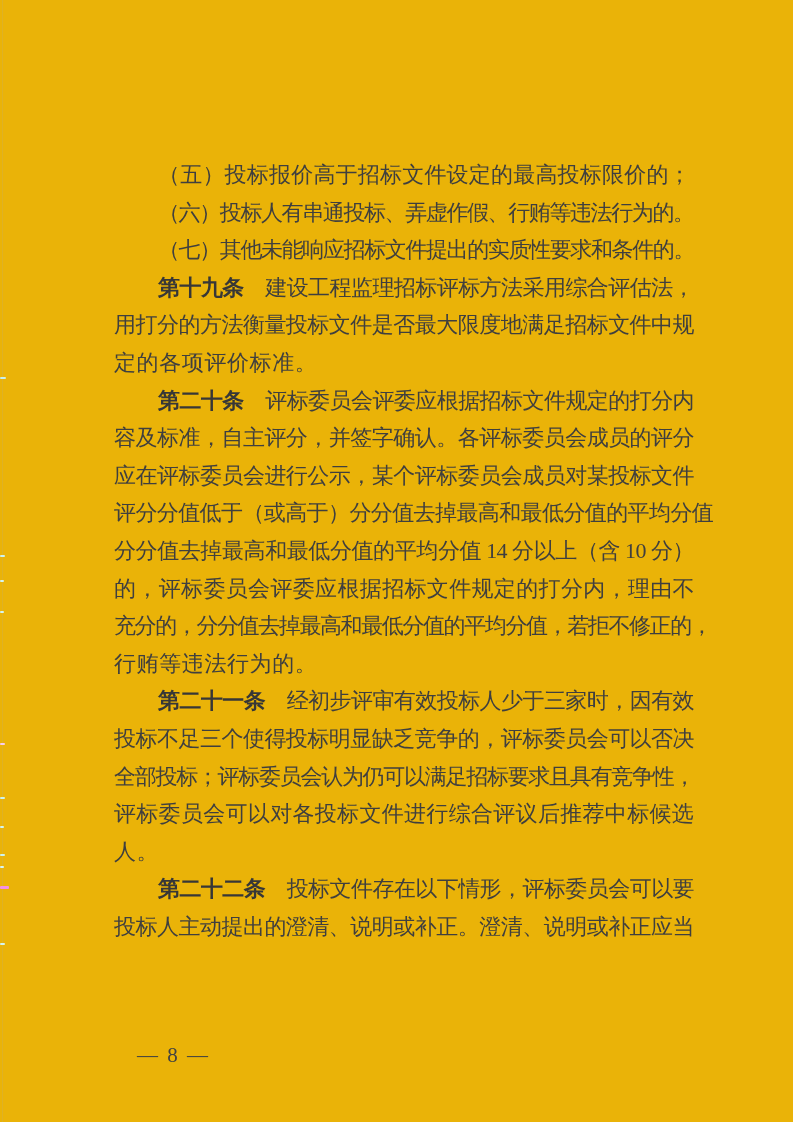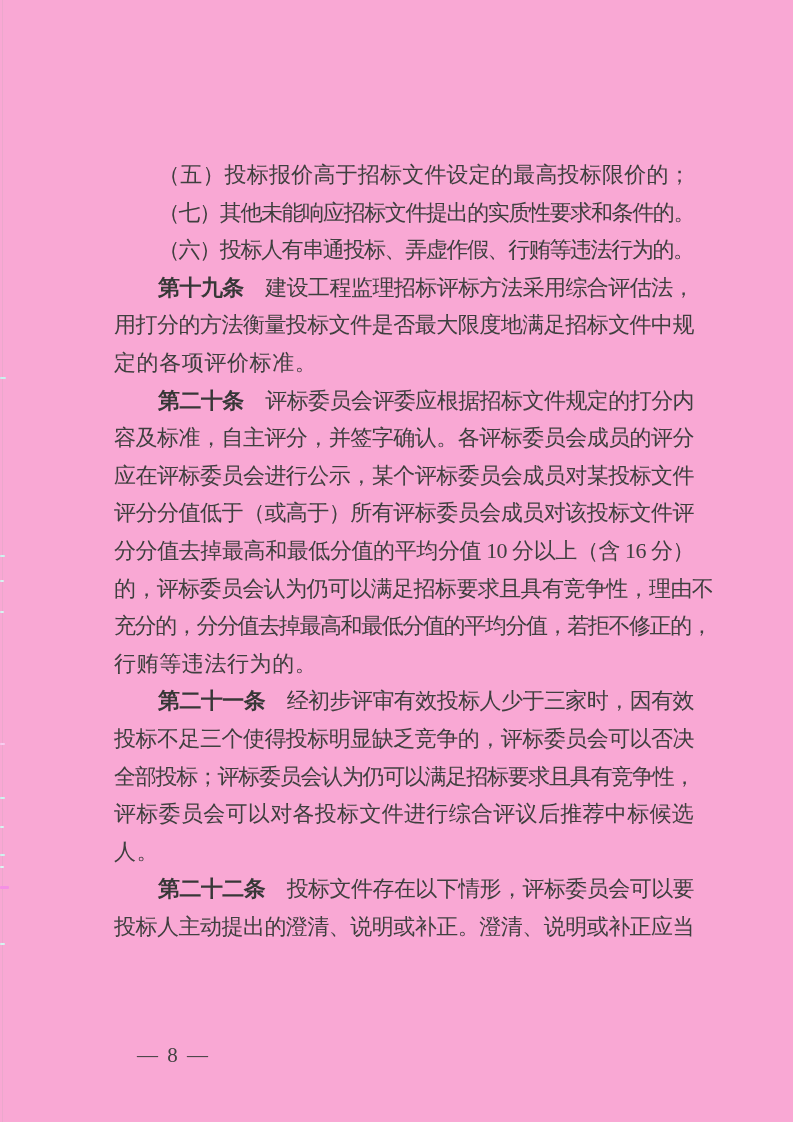--- a/index.html
+++ b/index.html
@@ -7,21 +7,21 @@
     padding: 0;
     width: 793px;
     height: 1122px;
     background: #ffffff;
     overflow: hidden;
     font-family: "Liberation Serif", "DejaVu Serif", serif;
   }
   .paper {
     position: absolute;
     inset: 0;
-    background: #f9a8d4;
+    background: #eab308;
   }
   .left-edge-line {
     position: absolute;
     left: 2px;
     top: 0;
     width: 1px;
     height: 100%;
     background: rgba(170, 170, 170, 0.18);
   }
   .textblock {
@@ -79,31 +79,31 @@
       <div class="tick" style="left: 0px; top: 797px; width: 5px; height: 2px; background: rgb(205, 243, 239);"></div>
       <div class="tick" style="left: 0px; top: 826px; width: 4px; height: 2px; background: rgb(213, 245, 241);"></div>
       <div class="tick" style="left: 0px; top: 854px; width: 5px; height: 2px; background: rgb(205, 243, 239);"></div>
       <div class="tick" style="left: 0px; top: 866px; width: 4px; height: 2px; background: rgb(218, 246, 243);"></div>
       <div class="tick" style="left: 0px; top: 886px; width: 9px; height: 3px; background: rgb(244, 144, 229);"></div>
       <div class="tick" style="left: 0px; top: 943px; width: 5px; height: 2px; background: rgb(213, 245, 241);"></div>
     </div>
 
   <div class="textblock">
     <div class="line indent" style="letter-spacing: 0.2px;"><span>（五）投标报价高于招标文件设定的最高投标限价的；</span></div>
+    <div class="line indent" style="letter-spacing: -1.4px;"><span>（六）投标人有串通投标、弄虚作假、行贿等违法行为的。</span></div>
     <div class="line indent fill" style="letter-spacing: -1.4px;"><span>（七）其他未能响应招标文件提出的实质性要求和条件的。</span></div>
-    <div class="line indent" style="letter-spacing: -1.4px;"><span>（六）投标人有串通投标、弄虚作假、行贿等违法行为的。</span></div>
     <div class="line indent fill" style="letter-spacing: -0.6px;"><b class="art">第十九条</b><span>　建设工程监理招标评标方法采用综合评估法，</span></div>
     <div class="line fill" style="letter-spacing: -0.6px;"><span>用打分的方法衡量投标文件是否最大限度地满足招标文件中规</span></div>
     <div class="line"><span>定的各项评价标准。</span></div>
     <div class="line indent fill" style="letter-spacing: -0.6px;"><b class="art">第二十条</b><span>　评标委员会评委应根据招标文件规定的打分内</span></div>
     <div class="line fill" style="letter-spacing: -0.6px;"><span>容及标准，自主评分，并签字确认。各评标委员会成员的评分</span></div>
     <div class="line fill" style="letter-spacing: -0.6px;"><span>应在评标委员会进行公示，某个评标委员会成员对某投标文件</span></div>
-    <div class="line fill" style="letter-spacing: -0.6px;"><span>评分分值低于（或高于）所有评标委员会成员对该投标文件评</span></div>
-    <div class="line fill" style="letter-spacing: -0.6px;"><span>分分值去掉最高和最低分值的平均分值 10 分以上（含 16 分）</span></div>
-    <div class="line fill" style="letter-spacing: -0.6px;"><span>的，评标委员会认为仍可以满足招标要求且具有竞争性，理由不</span></div>
+    <div class="line fill" style="letter-spacing: -0.6px;"><span>评分分值低于（或高于）分分值去掉最高和最低分值的平均分值</span></div>
+    <div class="line fill" style="letter-spacing: -0.6px;"><span>分分值去掉最高和最低分值的平均分值 14 分以上（含 10 分）</span></div>
+    <div class="line fill" style="letter-spacing: -0.6px;"><span>的，评标委员会评委应根据招标文件规定的打分内，理由不</span></div>
     <div class="line fill" style="letter-spacing: -1.4px;"><span>充分的，分分值去掉最高和最低分值的平均分值，若拒不修正的，</span></div>
     <div class="line"><span>行贿等违法行为的。</span></div>
     <div class="line indent fill" style="letter-spacing: -0.6px;"><b class="art">第二十一条</b><span>　经初步评审有效投标人少于三家时，因有效</span></div>
     <div class="line fill" style="letter-spacing: -0.6px;"><span>投标不足三个使得投标明显缺乏竞争的，评标委员会可以否决</span></div>
     <div class="line fill" style="letter-spacing: -1.4px;"><span>全部投标；评标委员会认为仍可以满足招标要求且具有竞争性，</span></div>
     <div class="line fill" style="letter-spacing: 0.2px;"><span>评标委员会可以对各投标文件进行综合评议后推荐中标候选</span></div>
     <div class="line"><span>人。</span></div>
     <div class="line indent fill" style="letter-spacing: -0.6px;"><b class="art">第二十二条</b><span>　投标文件存在以下情形，评标委员会可以要</span></div>
     <div class="line fill" style="letter-spacing: -0.6px;"><span>投标人主动提出的澄清、说明或补正。澄清、说明或补正应当</span></div>
   </div>

